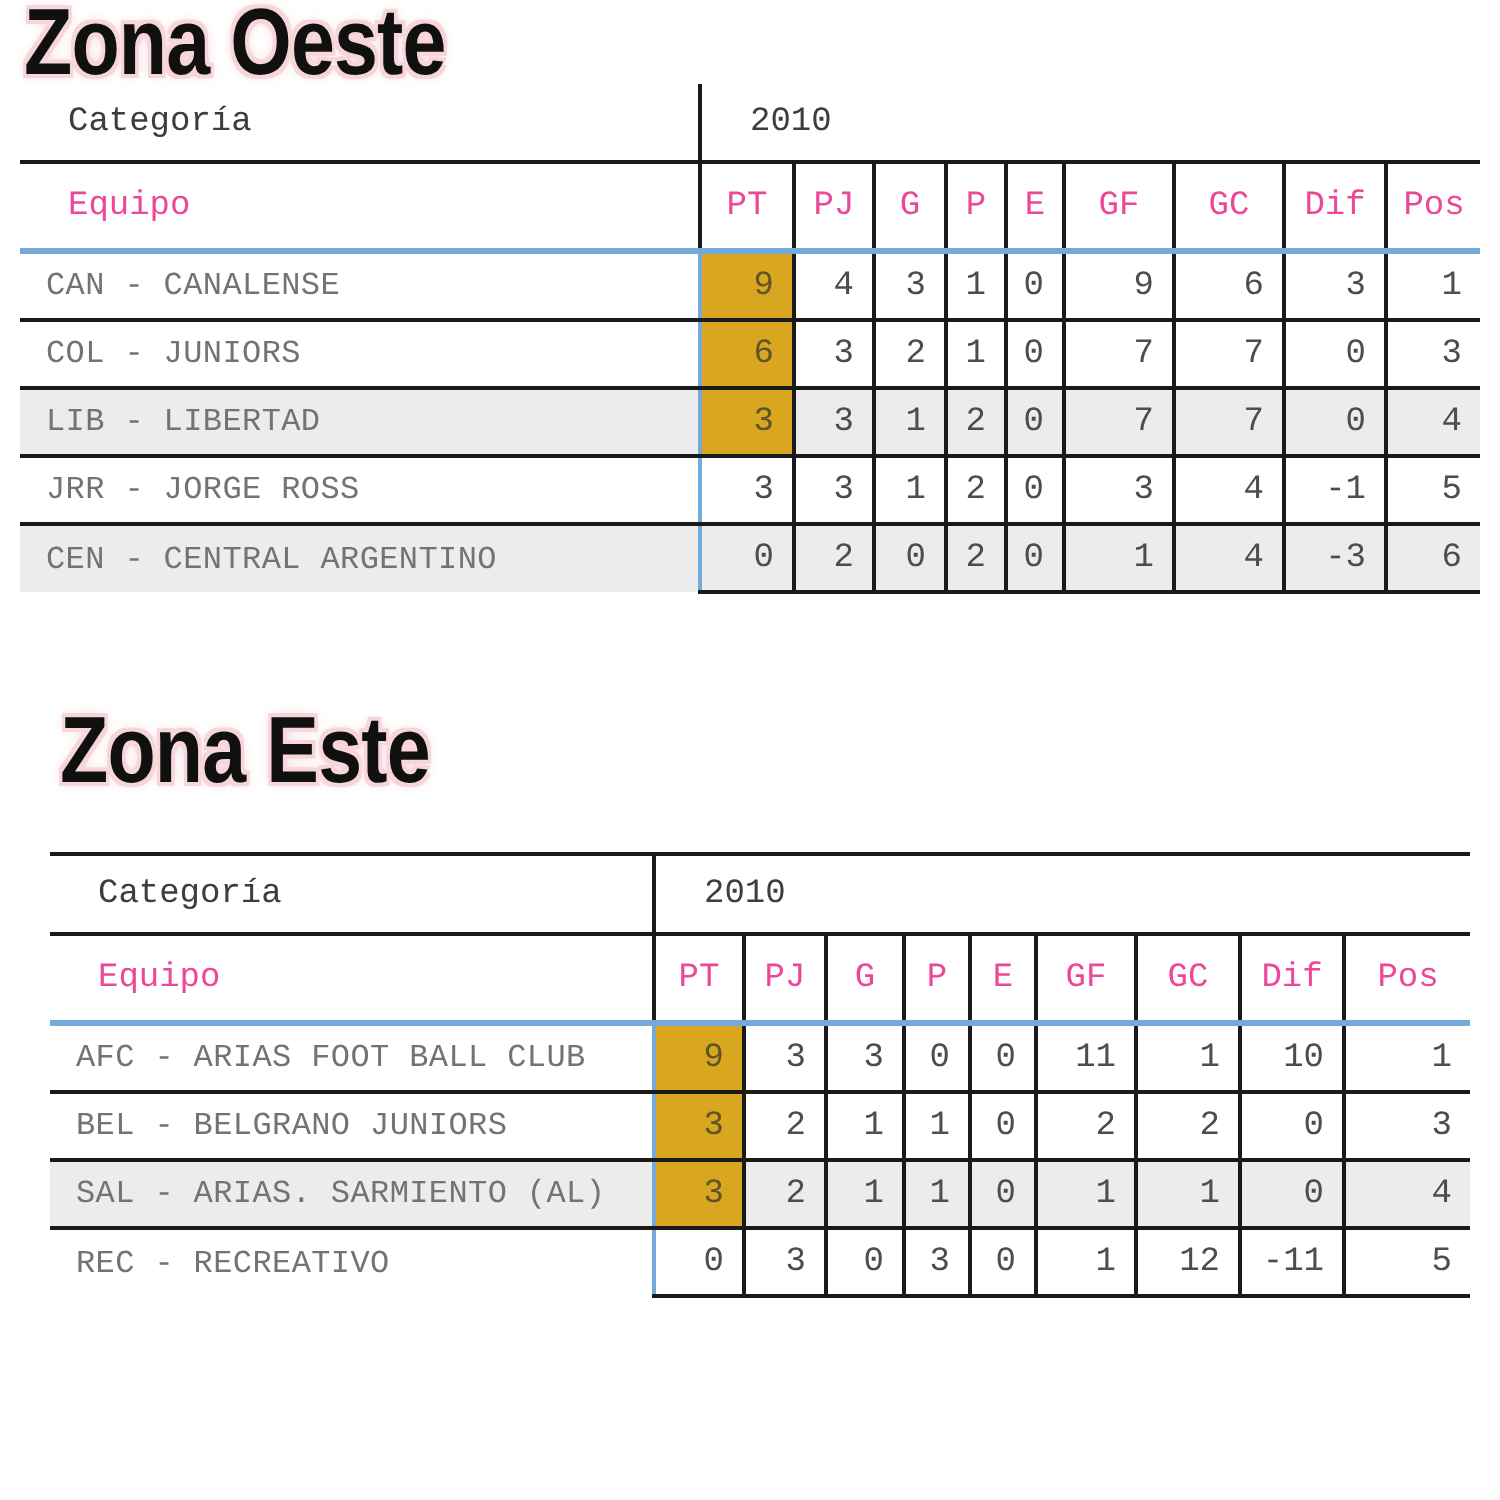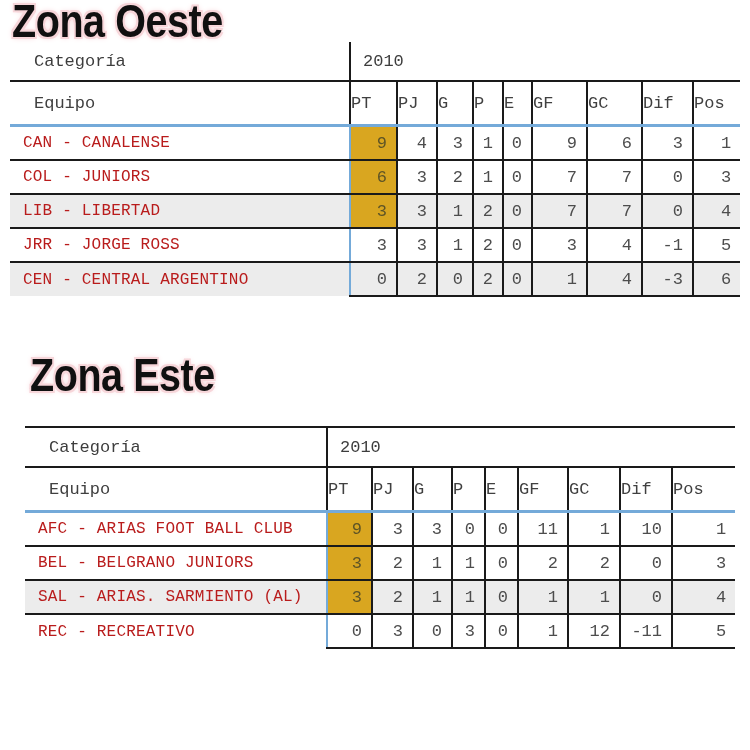--- a/index.html
+++ b/index.html
@@ -37,39 +37,39 @@
   #t2 { left:25px; top:426px; width:710px; }
 
   .standings td { padding:0; overflow:hidden; white-space:nowrap; }
 
   
   .cat-row td {
     height:38px; font-size:17px; color:#3d3d3d;
     border-bottom:2px solid #1a1a1a;
   }
   td.cat-label  { padding-left:24px; }
-  td.cat-value  { border-left:2px solid #1a1a1a; padding-left:12px; }
+  td.cat-value  { border-left:2px solid #1a1a1a; padding-left:24px; }
   #t2 .cat-row td { border-top:2px solid #1a1a1a; }
 
   
   .hdr-row td {
-    height:42px; font-size:17px; color:#404040;
+    height:42px; font-size:17px; color:#ec4899;
     border-bottom:3px solid #74aad9;
   }
   td.equipo-label { padding-left:24px; }
-  td.stat-hdr     { text-align:left; border-left:2px solid #1a1a1a;margin-left:23px; }
+  td.stat-hdr     { text-align:center; border-left:2px solid #1a1a1a;margin-left:23px; }
 
   
   .data-row td {
     height:32px; font-size:17px; color:#4d4d4d;
     background:#ffffff;
     border-bottom:2px solid #1a1a1a;
   }
   .data-row td.team {
-    font-size:16px; color:#b91c1c; padding-left:13px; letter-spacing:0.2px;
+    font-size:16px; color:#737373; padding-left:13px; letter-spacing:0.2px;
   }
   .data-row td.num {
     text-align:right; padding-right:9px;
     border-left:2px solid #1a1a1a;
   }
   .data-row td.pt { border-left:2px solid #74aad9; }
   .alt td { background:#ececec; }
   td.pt.hl { background:#d9a620 !important; color:#5e5426; }
   .last td.team { border-bottom:none; }
 </style>

